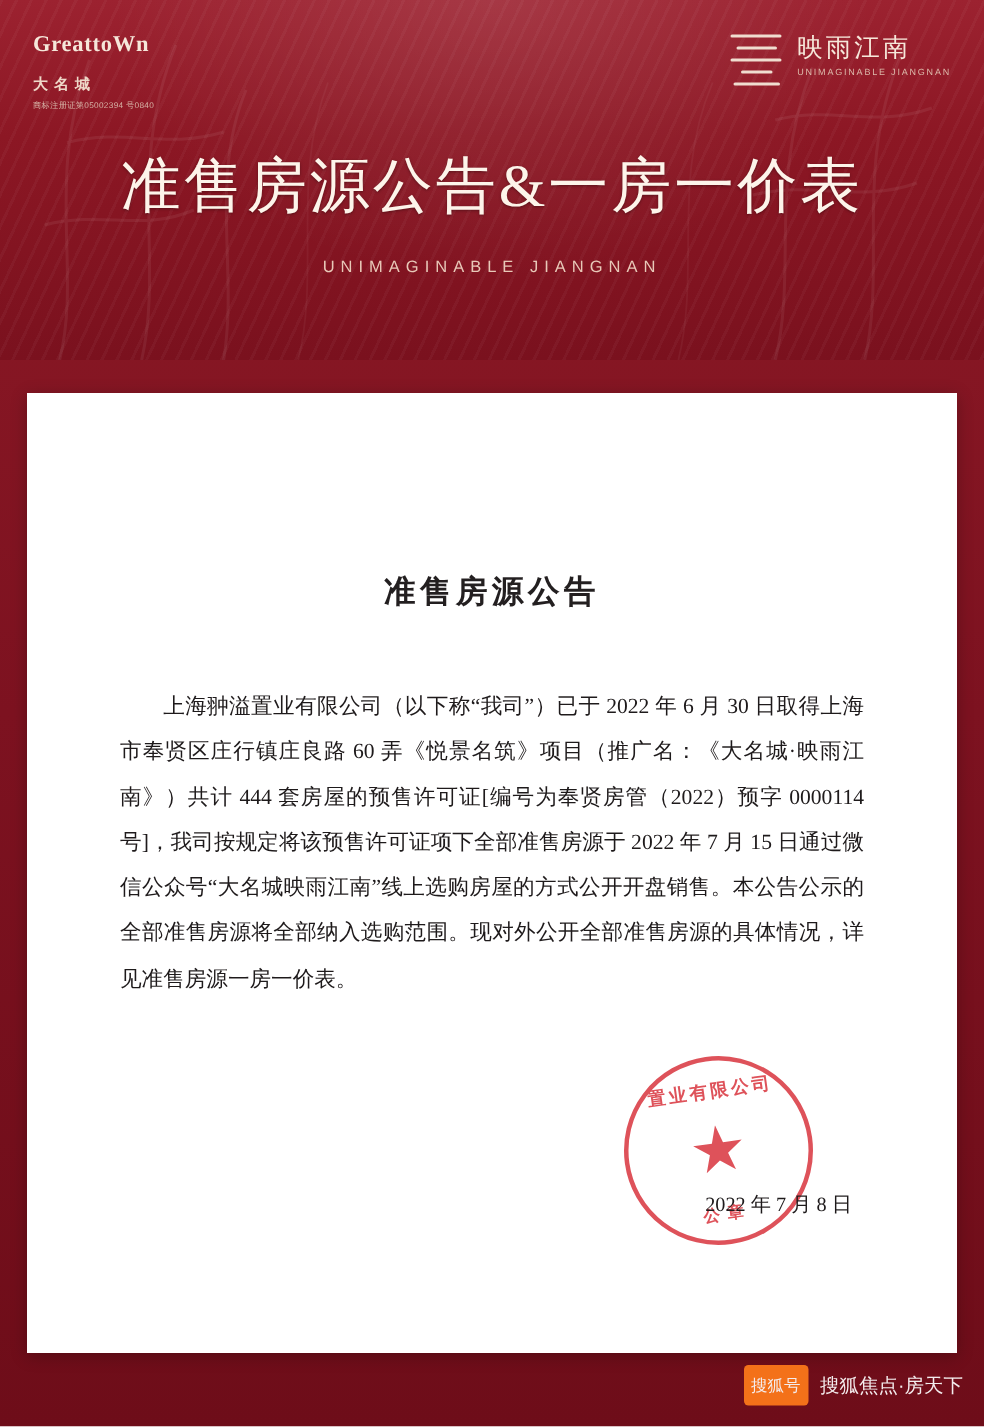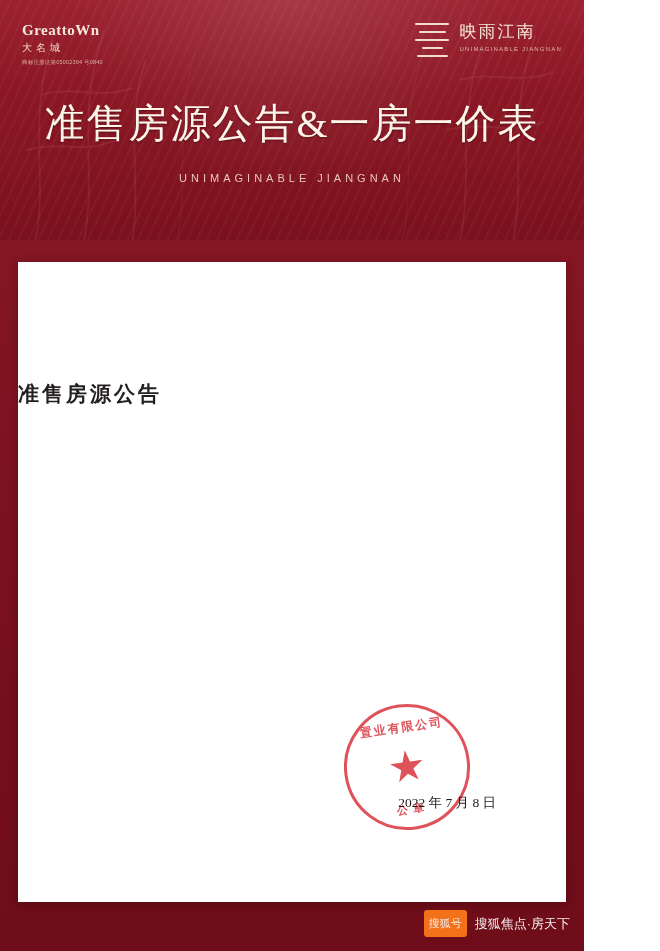--- a/index.html
+++ b/index.html
@@ -4,21 +4,21 @@
 <style>
   * { box-sizing: border-box; margin: 0; padding: 0; }
   html, body {
     width: 660px; height: 951px;
     font-family: "Liberation Sans", sans-serif;
     background: #ffffff;
     overflow: hidden;
   }
   .page {
     position: relative;
-    width: 584px; height: 951px;
+    width: 656px; height: 951px;
     background: #8c1622;
     background: linear-gradient(180deg, #8e1a26 0%, #7d1220 50%, #6e0d19 100%);
   }
 
   
   .banner {
     position: relative;
     height: 240px;
     background:
       radial-gradient(ellipse at 50% 0%, rgba(255,255,255,0.10) 0%, rgba(255,255,255,0) 55%),
@@ -41,21 +41,21 @@
     position: absolute; left: 22px; top: 22px;
     color: #f3e2d5;
     width: 150px;
   }
   .logo-left .gt-name {
     font-size: 15px; letter-spacing: 0.5px; font-weight: bold;
     color: #f6e7da;
     font-family: "Liberation Serif", serif;
   }
   .logo-left .gt-cn {
-    font-size: 10px; letter-spacing: 4px; margin-top: 2px; color: #eed8c8;
+    font-size: 10px; letter-spacing: 4px; margin-top: 10px; color: #eed8c8; font-weight: bold;
   }
   .logo-left .gt-sub {
     font-size: 5.5px; letter-spacing: 0.2px; margin-top: 4px; color: #d6b3a6;
     white-space: nowrap;
   }
 
   .logo-right {
     position: absolute; right: 22px; top: 20px;
     display: flex; align-items: flex-start; gap: 10px;
   }
@@ -100,21 +100,21 @@
 
   
   .sheet-wrap {
     position: absolute;
     left: 18px; right: 18px; top: 262px;
     height: 640px;
     background: #ffffff;
     box-shadow: 0 2px 10px rgba(0,0,0,0.25);
   }
   .doc-title {
-    text-align: left;
+    text-align: center;
     font-family: "Liberation Serif", serif;
     font-size: 21px;
     letter-spacing: 3px;
     color: #231f20;
     margin-top: 118px;
     font-weight: bold;
   }
   .doc-body {
     margin: 48px 62px 0 62px;
     font-family: "Liberation Serif", serif;
@@ -228,20 +228,21 @@
         <div class="en">UNIMAGINABLE JIANGNAN</div>
       </div>
     </div>
 
     <div class="banner-title">准售房源公告&amp;一房一价表</div>
     <div class="banner-sub">UNIMAGINABLE  JIANGNAN</div>
   </div>
 
   <div class="sheet-wrap">
     <div class="doc-title">准售房源公告</div>
+    <div class="doc-body">上海翀溢置业有限公司（以下称“我司”）已于 2022 年 6 月 30 日取得上海市奉贤区庄行镇庄良路 60 弄《悦景名筑》项目（推广名：《大名城·映雨江南》）共计 444 套房屋的预售许可证[编号为奉贤房管（2022）预字 0000114 号]，我司按规定将该预售许可证项下全部准售房源于 2022 年 7 月 15 日通过微信公众号“大名城映雨江南”线上选购房屋的方式公开开盘销售。本公告公示的全部准售房源将全部纳入选购范围。现对外公开全部准售房源的具体情况，详见准售房源一房一价表。</div>
 
     <div class="stamp">
       <div class="stamp-top">置业有限公司</div>
       <div class="stamp-bottom">公章</div>
     </div>
 
     <div class="sign-block">
       <div class="sign-date">2022 年 7 月 8 日</div>
     </div>
   </div>

